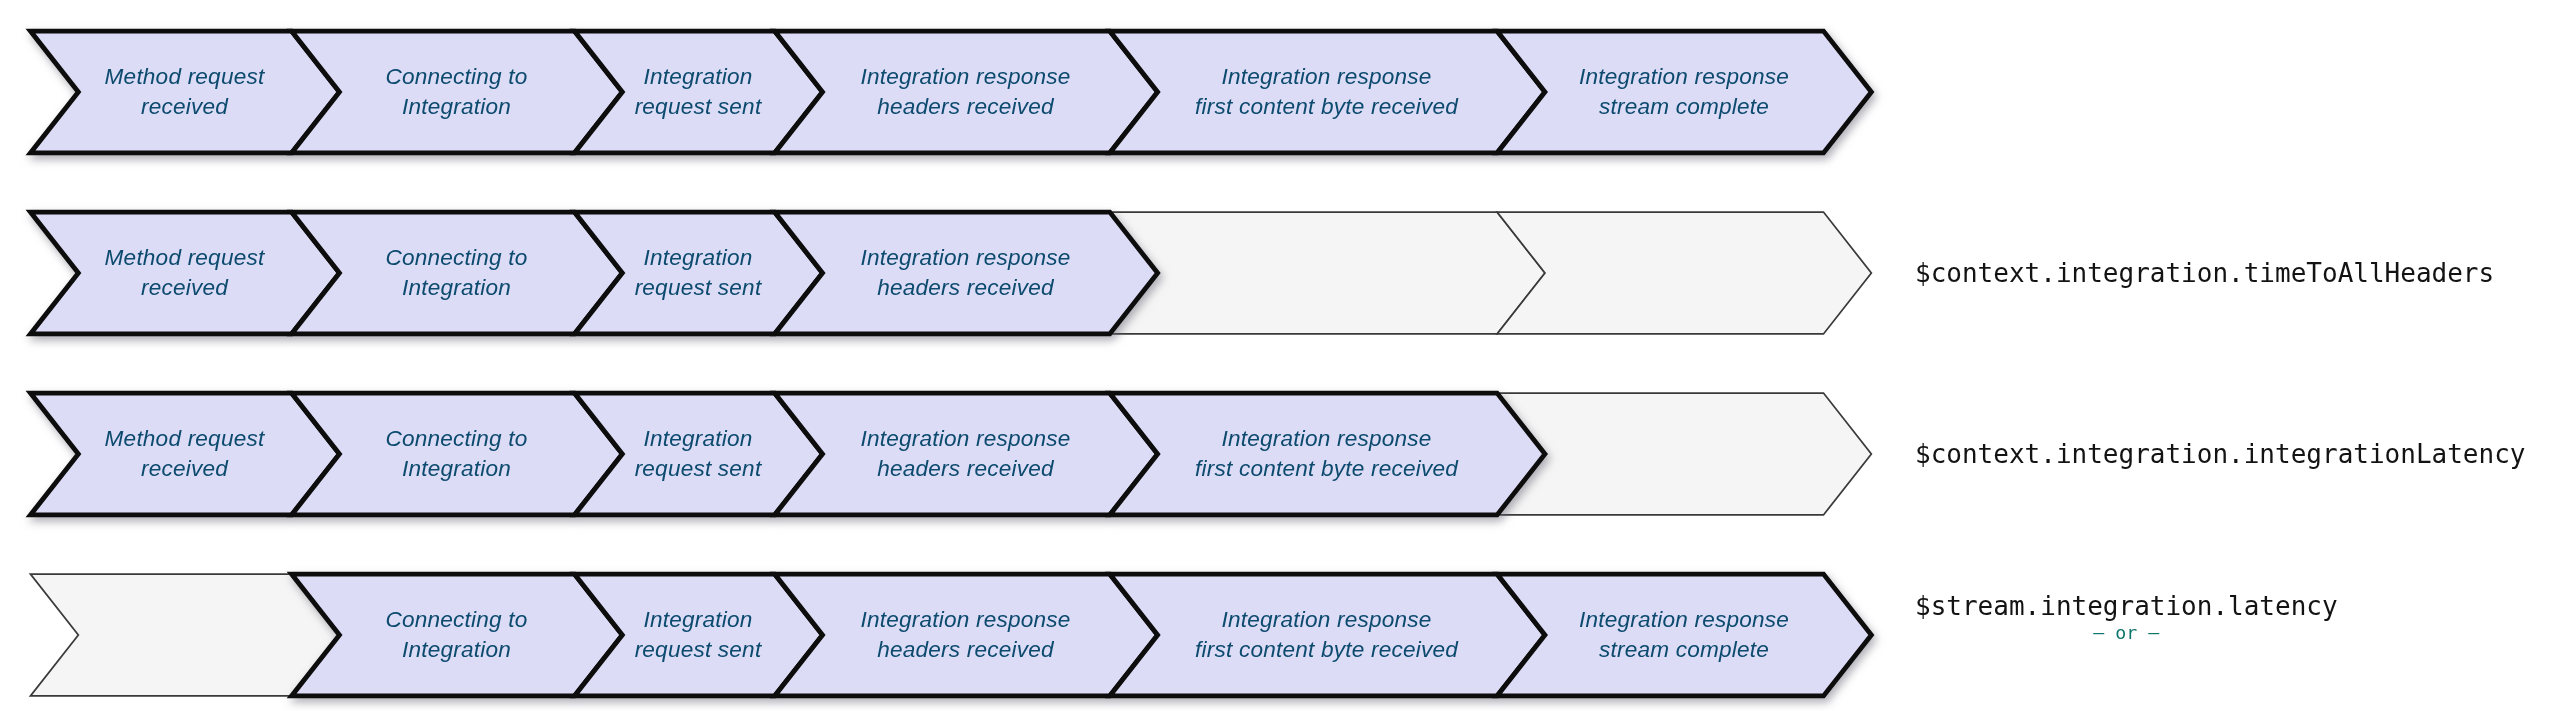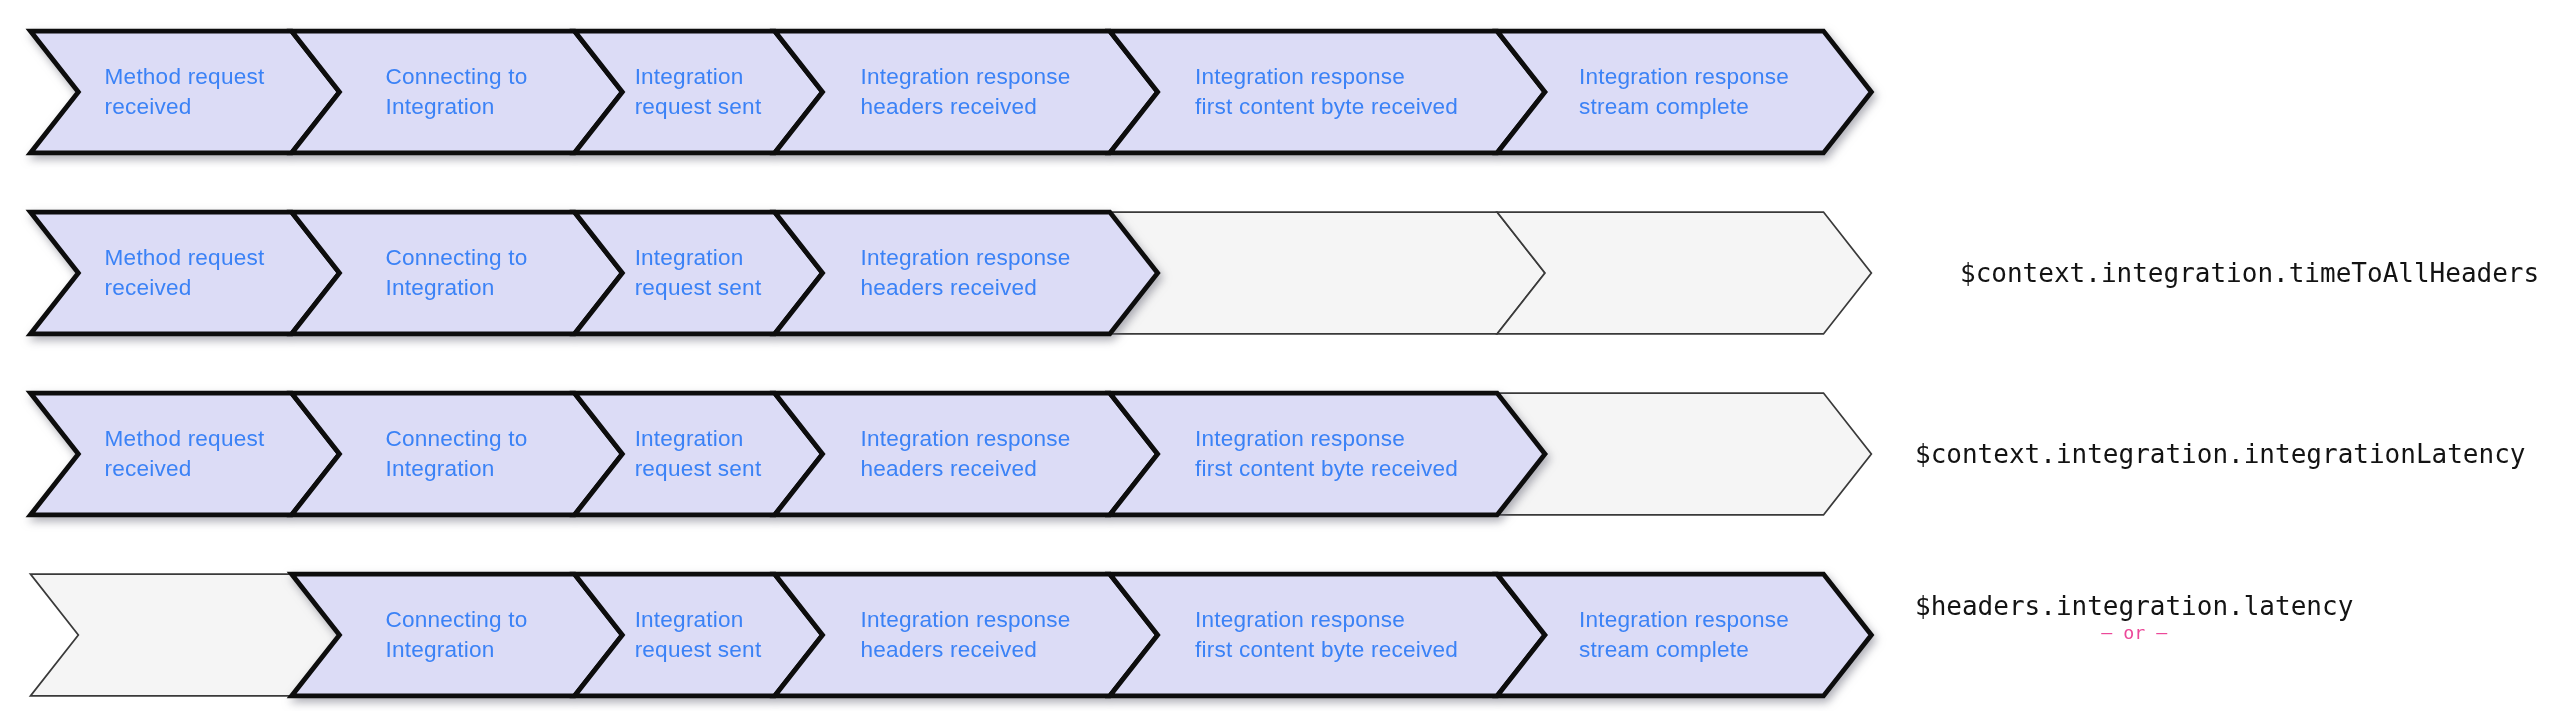--- a/index.html
+++ b/index.html
@@ -40,26 +40,27 @@
   .chevron-empty {
     stroke-width: 2;
     stroke-linejoin: miter;
   }
   .seg-label {
     position: absolute;
     top: 0;
     display: flex;
     align-items: center;
     justify-content: center;
-    text-align: left;
+    text-align: center;
     white-space: pre-line;
     font-size: 22.6px;
     line-height: 1.32;
-    color: #3b82f6;
+    color: #0c4a6e;
     letter-spacing: 0.2px;
+    font-style: italic;
   }
   .code-label {
     position: absolute;
     top: 0;
     display: flex;
     align-items: center;
     font-family: "DejaVu Sans Mono", "Liberation Mono", monospace;
     font-size: 26px;
     color: #131313;
     white-space: nowrap;
@@ -72,21 +73,21 @@
     line-height: 1.1;
   }
   .code-line {
     display: block;
   }
   .or-line {
     display: block;
     font-size: 18.3px;
     text-align: center;
     padding: 2.6px 0;
-    color: #ec4899;
+    color: #0f766e;
   }
 </style>
 </head>
 <body>
 
 <div class="diagram">
     <div class="timeline-row" style="top: 31px; height: 122px;">
       <svg width="1941" height="122" viewBox="0 0 2230 140" class="row-svg">
         <g class="shadow-group">
           <polygon points="35,0 335,0 390,70 335,140 35,140 90,70" class="chevron-filled" fill="#dcdcf6" stroke="#0d0d0d"></polygon>
@@ -122,21 +123,21 @@
         </g>
       </svg>
       <div class="seg-label" style="left: 78px; width: 213px; height: 122px;">Method request
 received</div>
       <div class="seg-label" style="left: 339px; width: 235px; height: 122px;">Connecting to
 Integration</div>
       <div class="seg-label" style="left: 622px; width: 152px; height: 122px;">Integration
 request sent</div>
       <div class="seg-label" style="left: 822px; width: 287px; height: 122px;">Integration response
 headers received</div>
-      <div class="code-label" style="left: 1960px; height: 122px; text-align: right;">$context.integration.timeToAllHeaders</div>
+      <div class="code-label" style="left: 1915px; height: 122px; text-align: right;">$context.integration.timeToAllHeaders</div>
     </div>
     <div class="timeline-row" style="top: 393px; height: 122px;">
       <svg width="1941" height="122" viewBox="0 0 2230 140" class="row-svg">
         <polygon points="1720,0 2095,0 2150,70 2095,140 1720,140 1775,70" class="chevron-empty" fill="#f5f5f5" stroke="#3a3a3a"></polygon>
         <g class="shadow-group">
           <polygon points="35,0 335,0 390,70 335,140 35,140 90,70" class="chevron-filled" fill="#dcdcf6" stroke="#0d0d0d"></polygon>
           <polygon points="335,0 660,0 715,70 660,140 335,140 390,70" class="chevron-filled" fill="#dcdcf6" stroke="#0d0d0d"></polygon>
           <polygon points="660,0 890,0 945,70 890,140 660,140 715,70" class="chevron-filled" fill="#dcdcf6" stroke="#0d0d0d"></polygon>
           <polygon points="890,0 1275,0 1330,70 1275,140 890,140 945,70" class="chevron-filled" fill="#dcdcf6" stroke="#0d0d0d"></polygon>
           <polygon points="1275,0 1720,0 1775,70 1720,140 1275,140 1330,70" class="chevron-filled" fill="#dcdcf6" stroke="#0d0d0d"></polygon>
@@ -169,18 +170,18 @@
 Integration</div>
       <div class="seg-label" style="left: 622px; width: 152px; height: 122px;">Integration
 request sent</div>
       <div class="seg-label" style="left: 822px; width: 287px; height: 122px;">Integration response
 headers received</div>
       <div class="seg-label" style="left: 1157px; width: 339px; height: 122px;">Integration response
 first content byte received</div>
       <div class="seg-label" style="left: 1545px; width: 278px; height: 122px;">Integration response
 stream complete</div>
       <div class="code-label multi" style="left: 1915px; height: 122px;">
-        <span class="code-line">$headers.integration.latency</span>
+        <span class="code-line">$stream.integration.latency</span>
         <span class="or-line">– or –</span>
       </div>
     </div>
   </div>
 
 
 </body></html>

